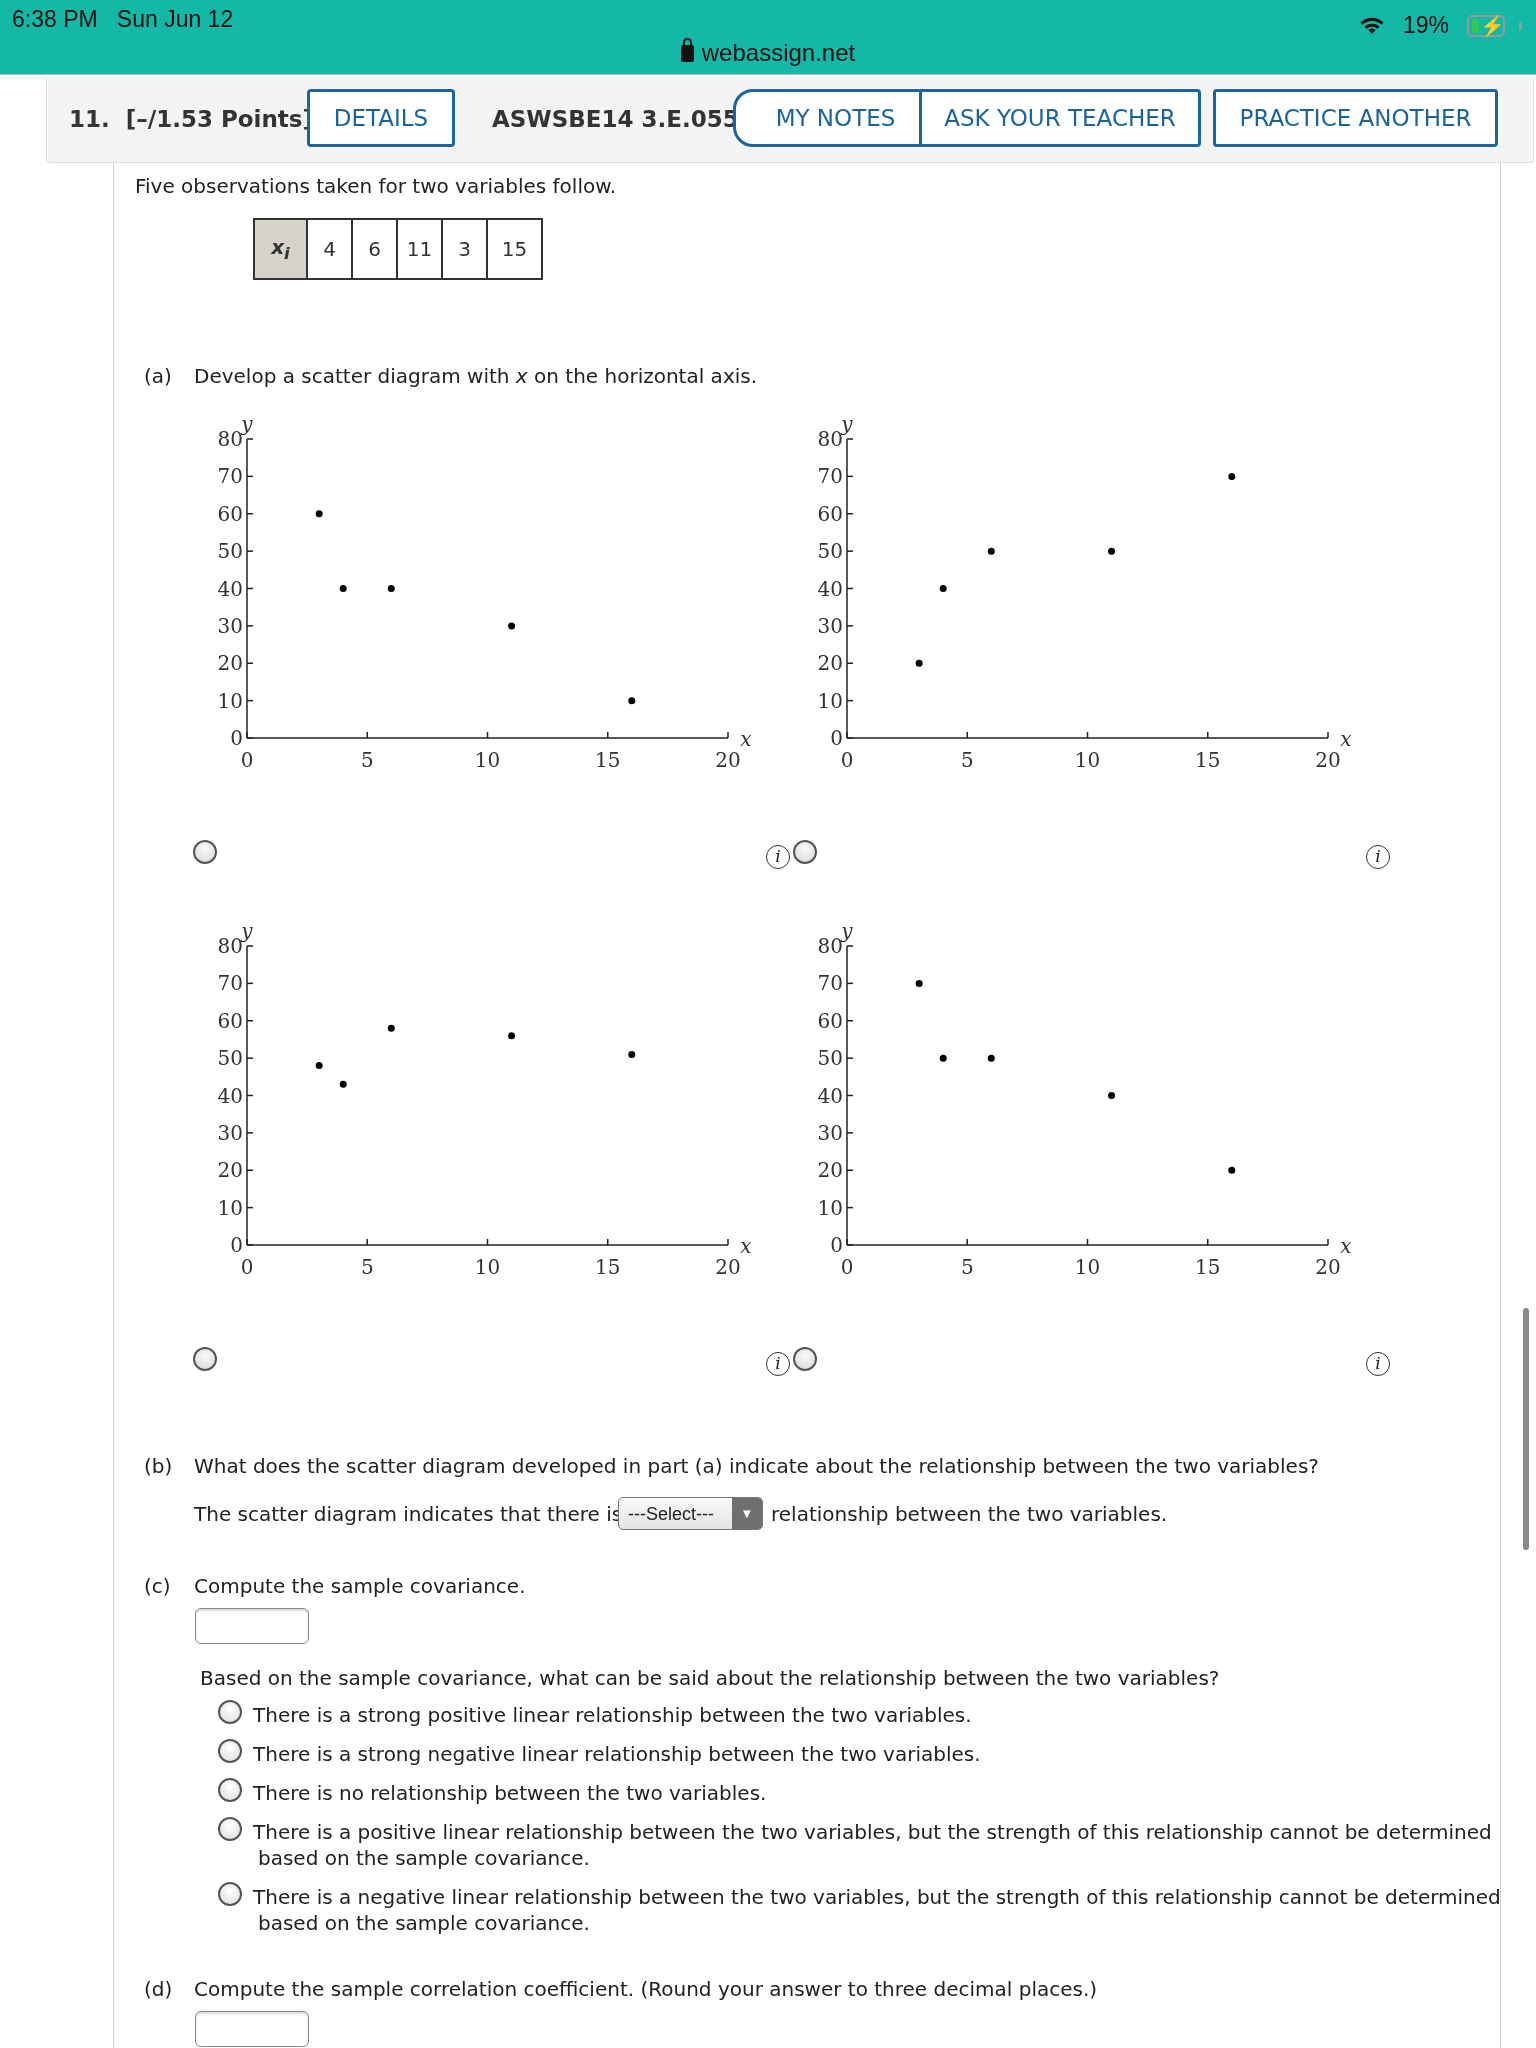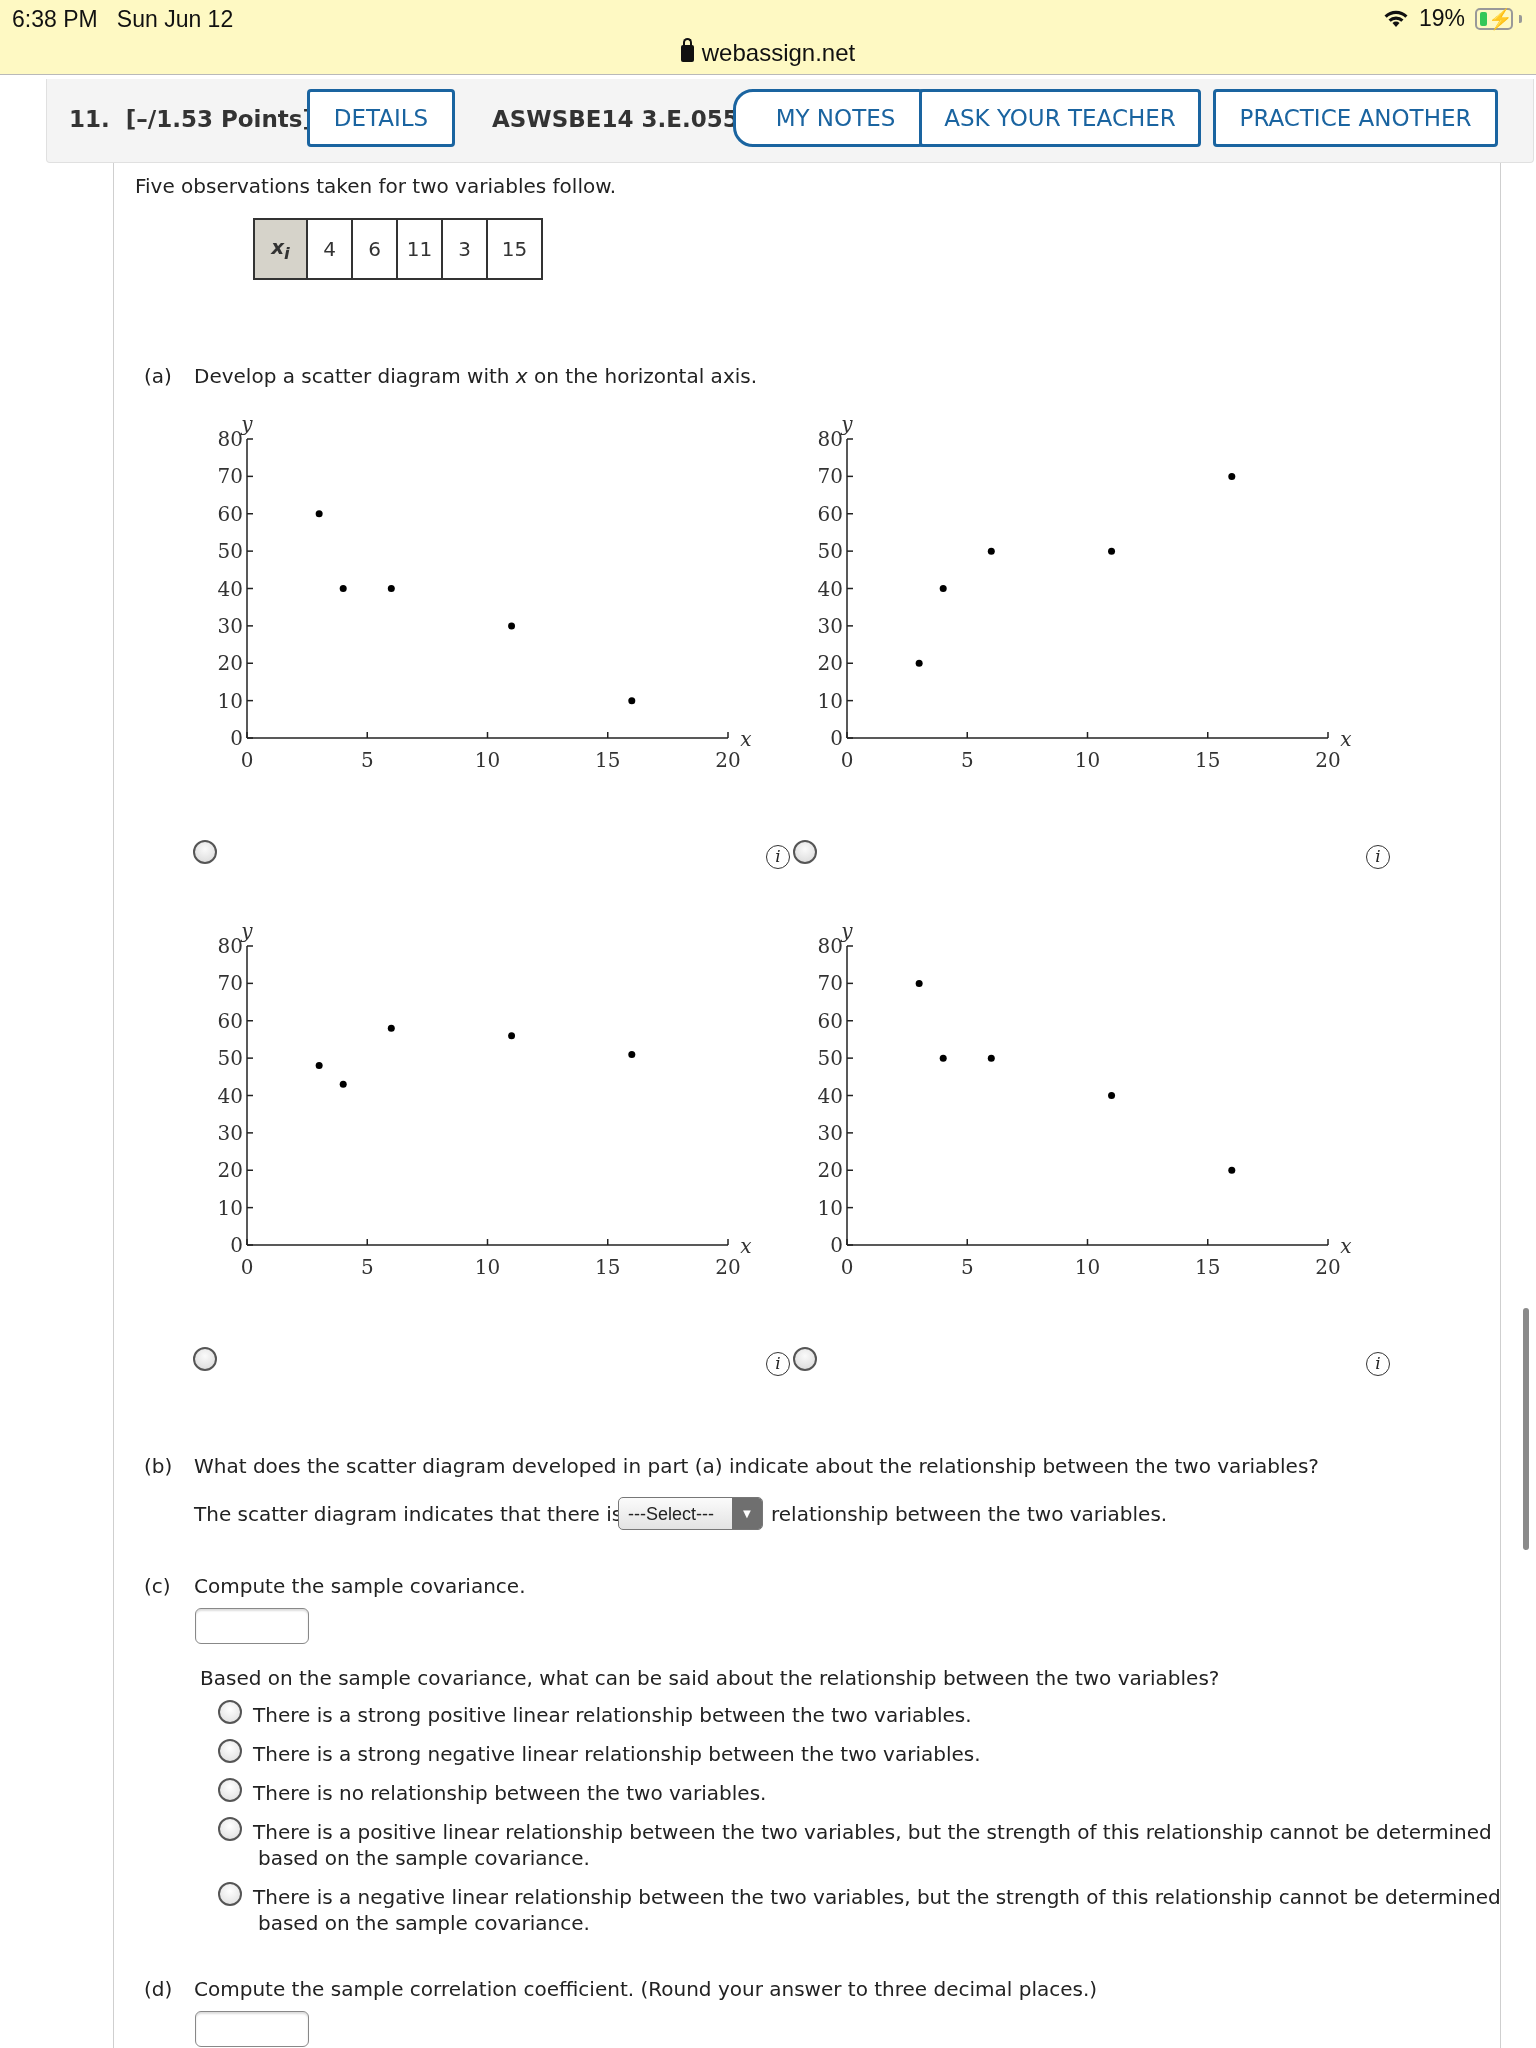--- a/index.html
+++ b/index.html
@@ -1,22 +1,22 @@
 <!DOCTYPE html>
 <html><head>
 <meta charset="utf-8">
 <style>
   * { box-sizing: border-box; margin: 0; padding: 0; }
   html, body { width: 1536px; height: 2048px; overflow: hidden; background: #ffffff; }
   body { font-family: "DejaVu Sans", sans-serif; color: #222; position: relative; }
 
   
-  .chrome { position: absolute; left: 0; top: 0; width: 1536px; height: 75px; background: #fef9c3; border-bottom: 1px solid #b9b9b9; padding-left: 23px; }
+  .chrome { position: absolute; left: 0; top: 0; width: 1536px; height: 75px; background: #14b8a6; border-bottom: 1px solid #b9b9b9; padding-left: 23px; }
   .status-time { position: absolute; left: 12px; top: 6px; font-family: "Liberation Sans", sans-serif; font-size: 23px; color: #111; }
-  .status-right { position: absolute; right: 14px; top: 5px; display: flex; align-items: center; gap: 10px; font-family: "Liberation Sans", sans-serif; font-size: 23px; color: #111; }
+  .status-right { position: absolute; right: 14px; top: 12px; display: flex; align-items: center; gap: 18px; font-family: "Liberation Sans", sans-serif; font-size: 23px; color: #111; }
   .battery { width: 38px; height: 22px; border: 2px solid #999; border-radius: 5px; position: relative; display: flex; align-items: center; padding-left: 3px; }
   .battery .lvl { width: 7px; height: 14px; background: #34c759; border-radius: 2px; }
   .battery .bolt { position: absolute; left: 11px; top: -3px; font-size: 20px; color: #000; }
   .battery-tip { width: 3px; height: 8px; background: #999; border-radius: 0 2px 2px 0; margin-left: -4px; }
   .url { position: absolute; left: 0; width: 100%; top: 39px; text-align: center; font-family: "Liberation Sans", sans-serif; font-size: 24px; color: #111; }
   .url .lock { display: inline-block; width: 13px; height: 17px; background: #111; border-radius: 2px; position: relative; margin-right: 8px; top: 1px; }
   .url .lock::before { content: ""; position: absolute; left: 2px; top: -7px; width: 5px; height: 7px; border: 2px solid #111; border-bottom: none; border-radius: 5px 5px 0 0; }
 
   
   .qheader { position: absolute; left: 46px; top: 79px; width: 1488px; height: 84px; background: #f4f4f4; border: 1px solid #e0e0e0; border-top: none; border-radius: 0 0 4px 4px; }

